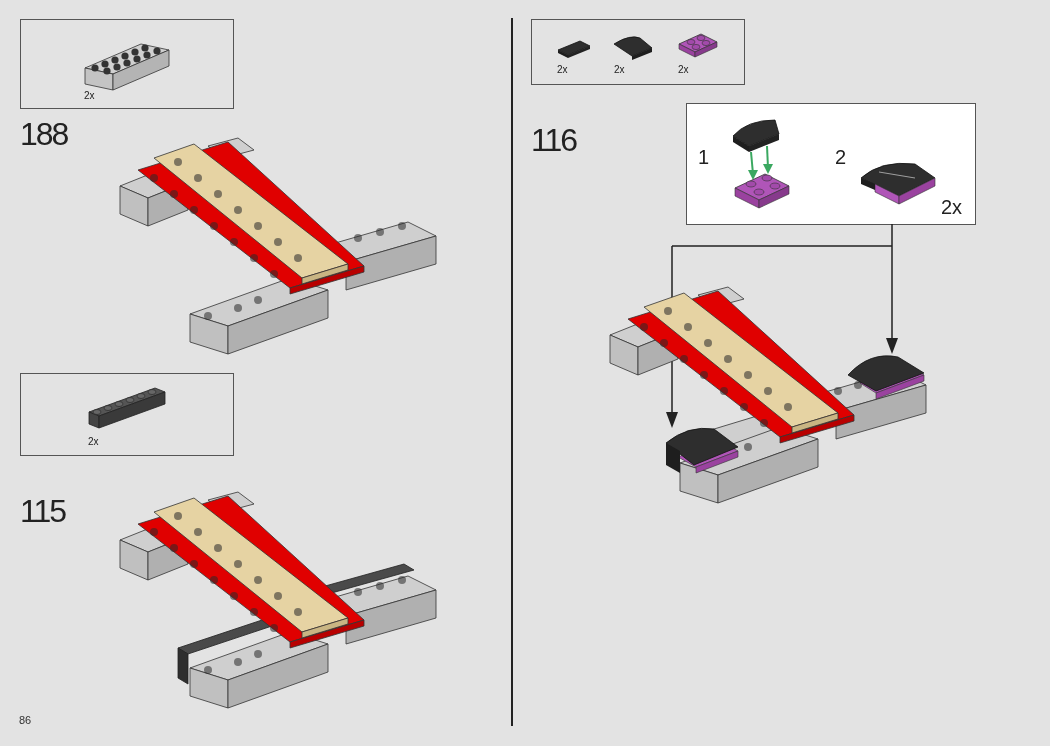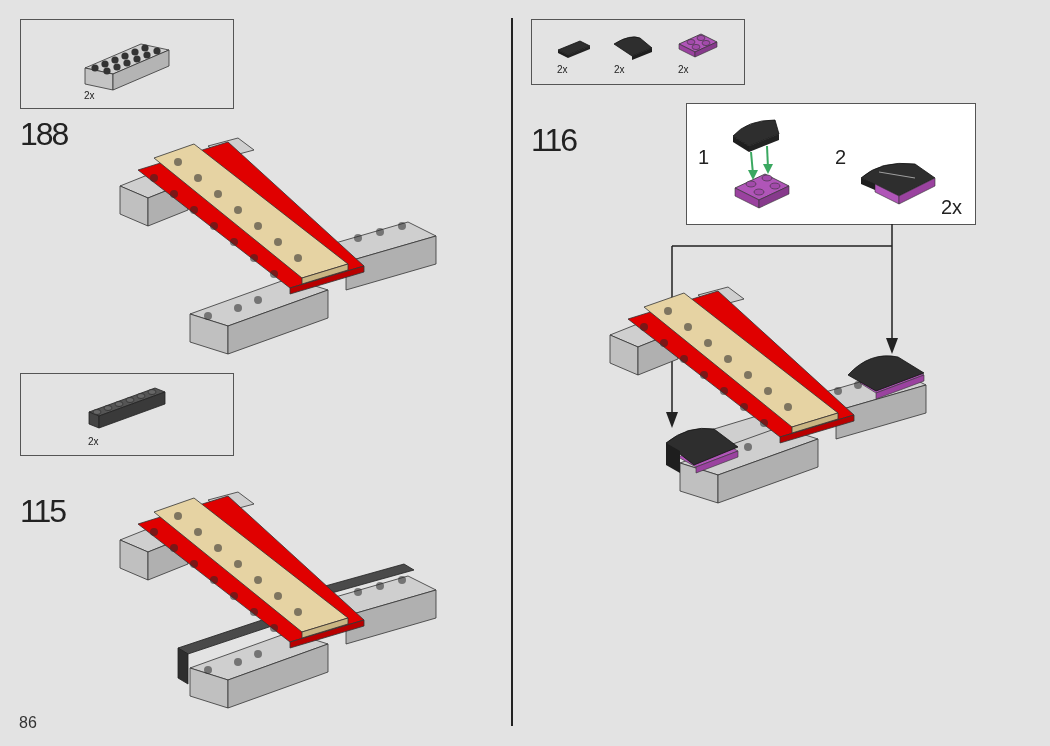--- a/index.html
+++ b/index.html
@@ -1,20 +1,20 @@
 <!DOCTYPE html>
 <html><head>
 <meta charset="utf-8">
 <style>
   html,body{margin:0;padding:0;}
   body{width:1050px;height:746px;background:#e3e3e3;position:relative;overflow:hidden;font-family:"Liberation Sans",sans-serif;color:#222;}
   .parts-box{position:absolute;border:1.5px solid #555;background:#e3e3e3;box-sizing:border-box;}
   .qty{position:absolute;font-size:10px;color:#222;}
   .step-num{position:absolute;font-size:32px;font-weight:300;letter-spacing:-2px;color:#222;line-height:1;}
-  .page-num{position:absolute;font-size:16px;color:#333;}
+  .page-num{position:absolute;font-size:11px;color:#333;}
   .divider{position:absolute;left:511px;top:18px;width:2px;height:708px;background:#222;}
   .callout{position:absolute;background:#fff;border:1.5px solid #555;box-sizing:border-box;}
   .sub-num{position:absolute;font-size:20px;color:#222;}
   svg{position:absolute;overflow:visible;}
 </style>
 </head>
 <body>
 
 <div class="parts-box" style="left:20px;top:19px;width:214px;height:90px;">
   <svg width="100" height="60" style="left:60px;top:8px;">

